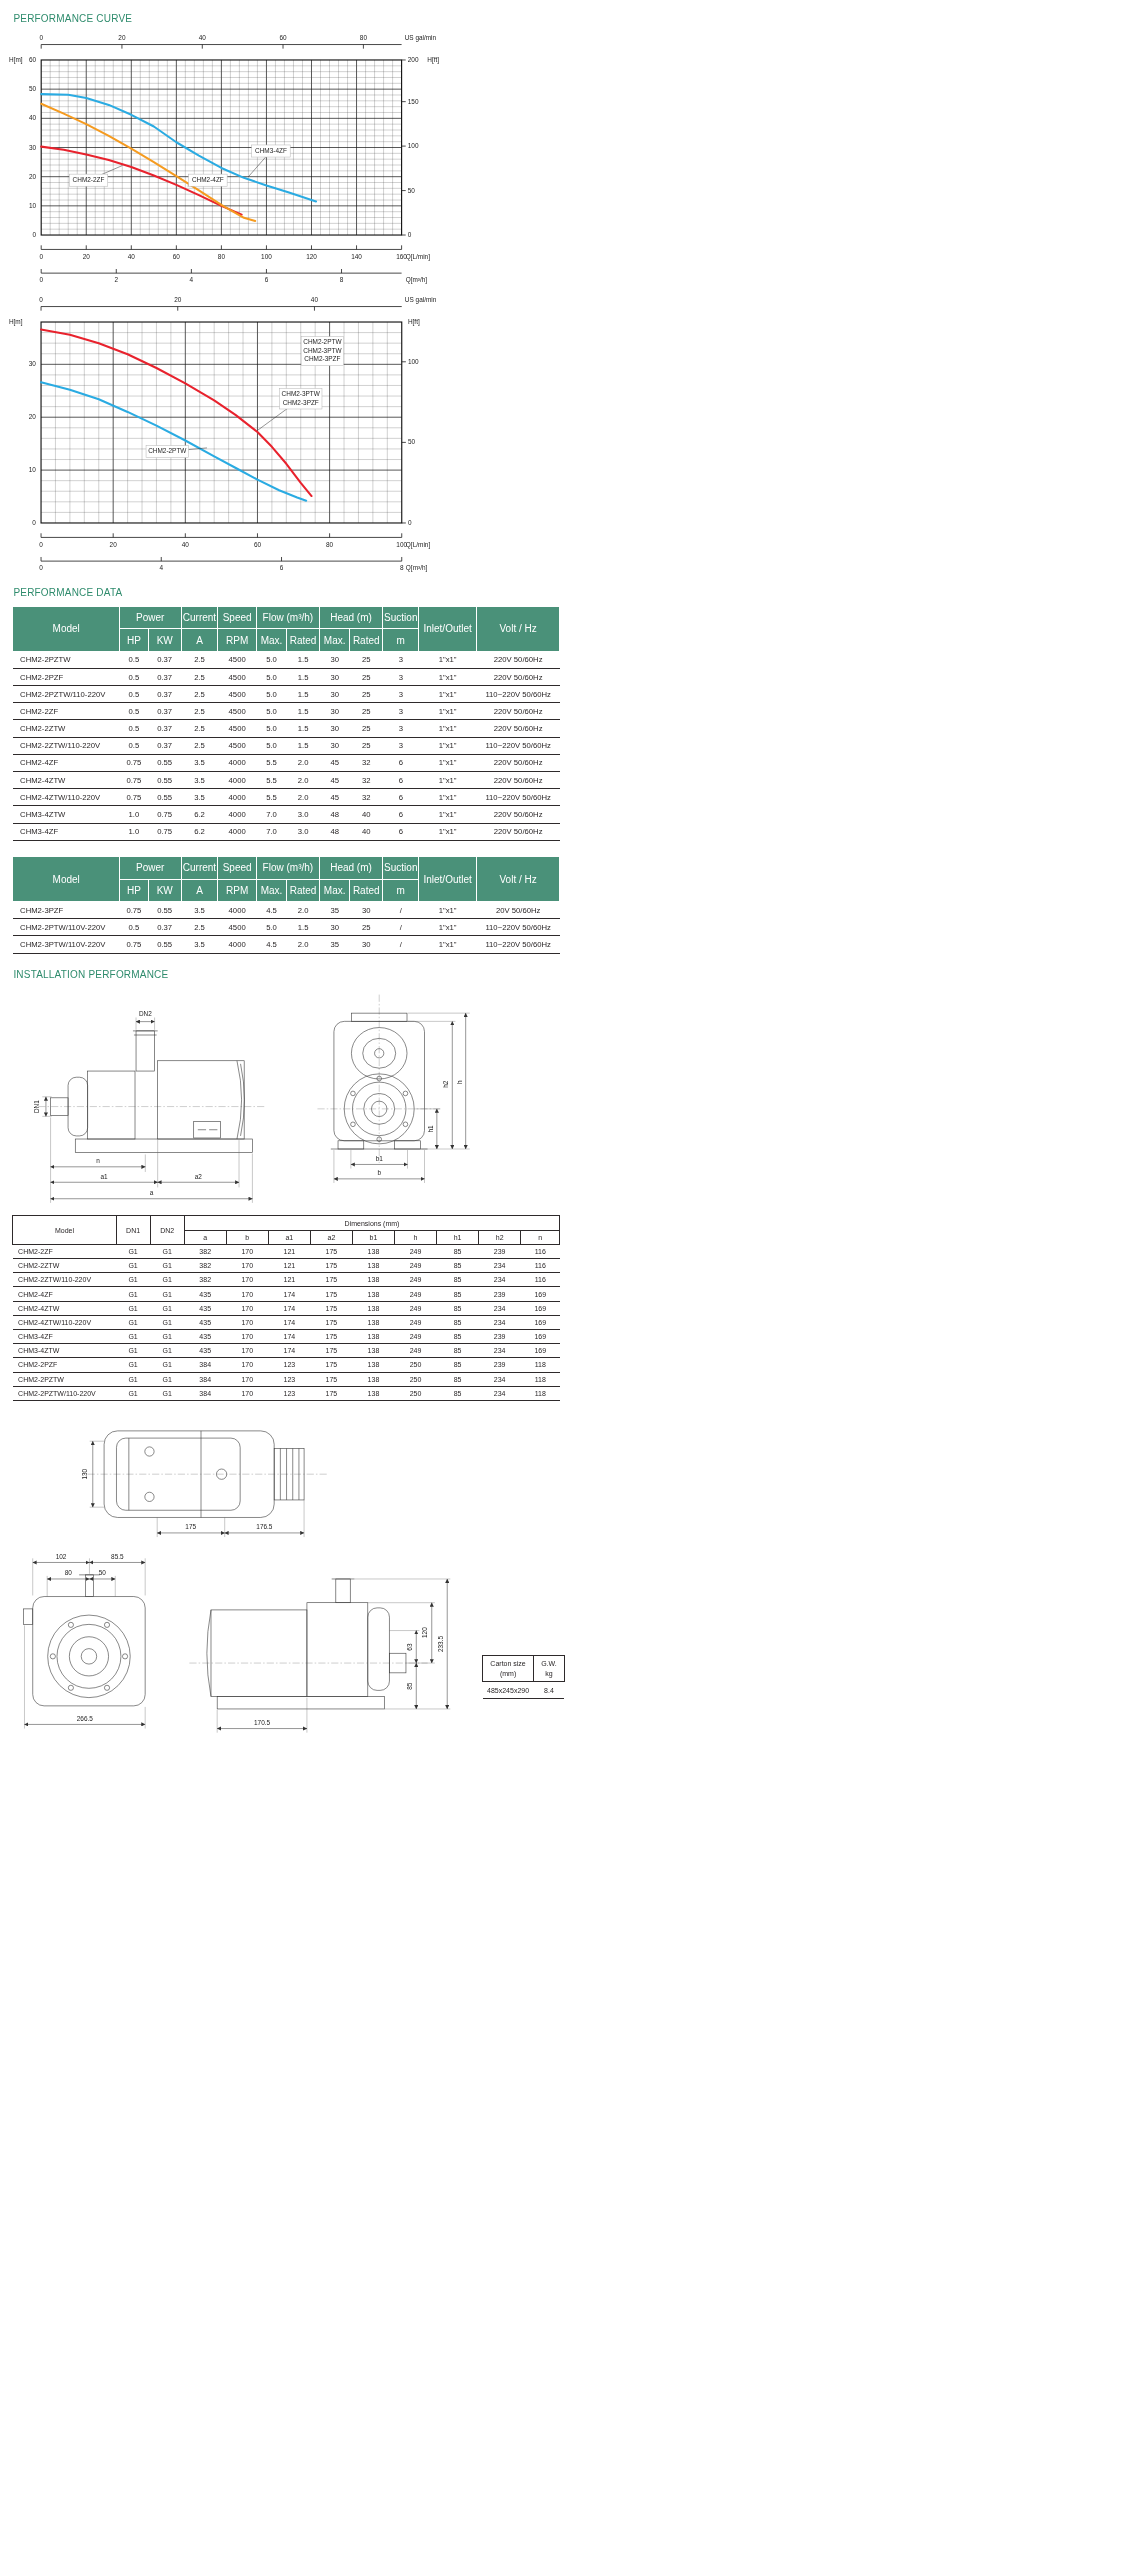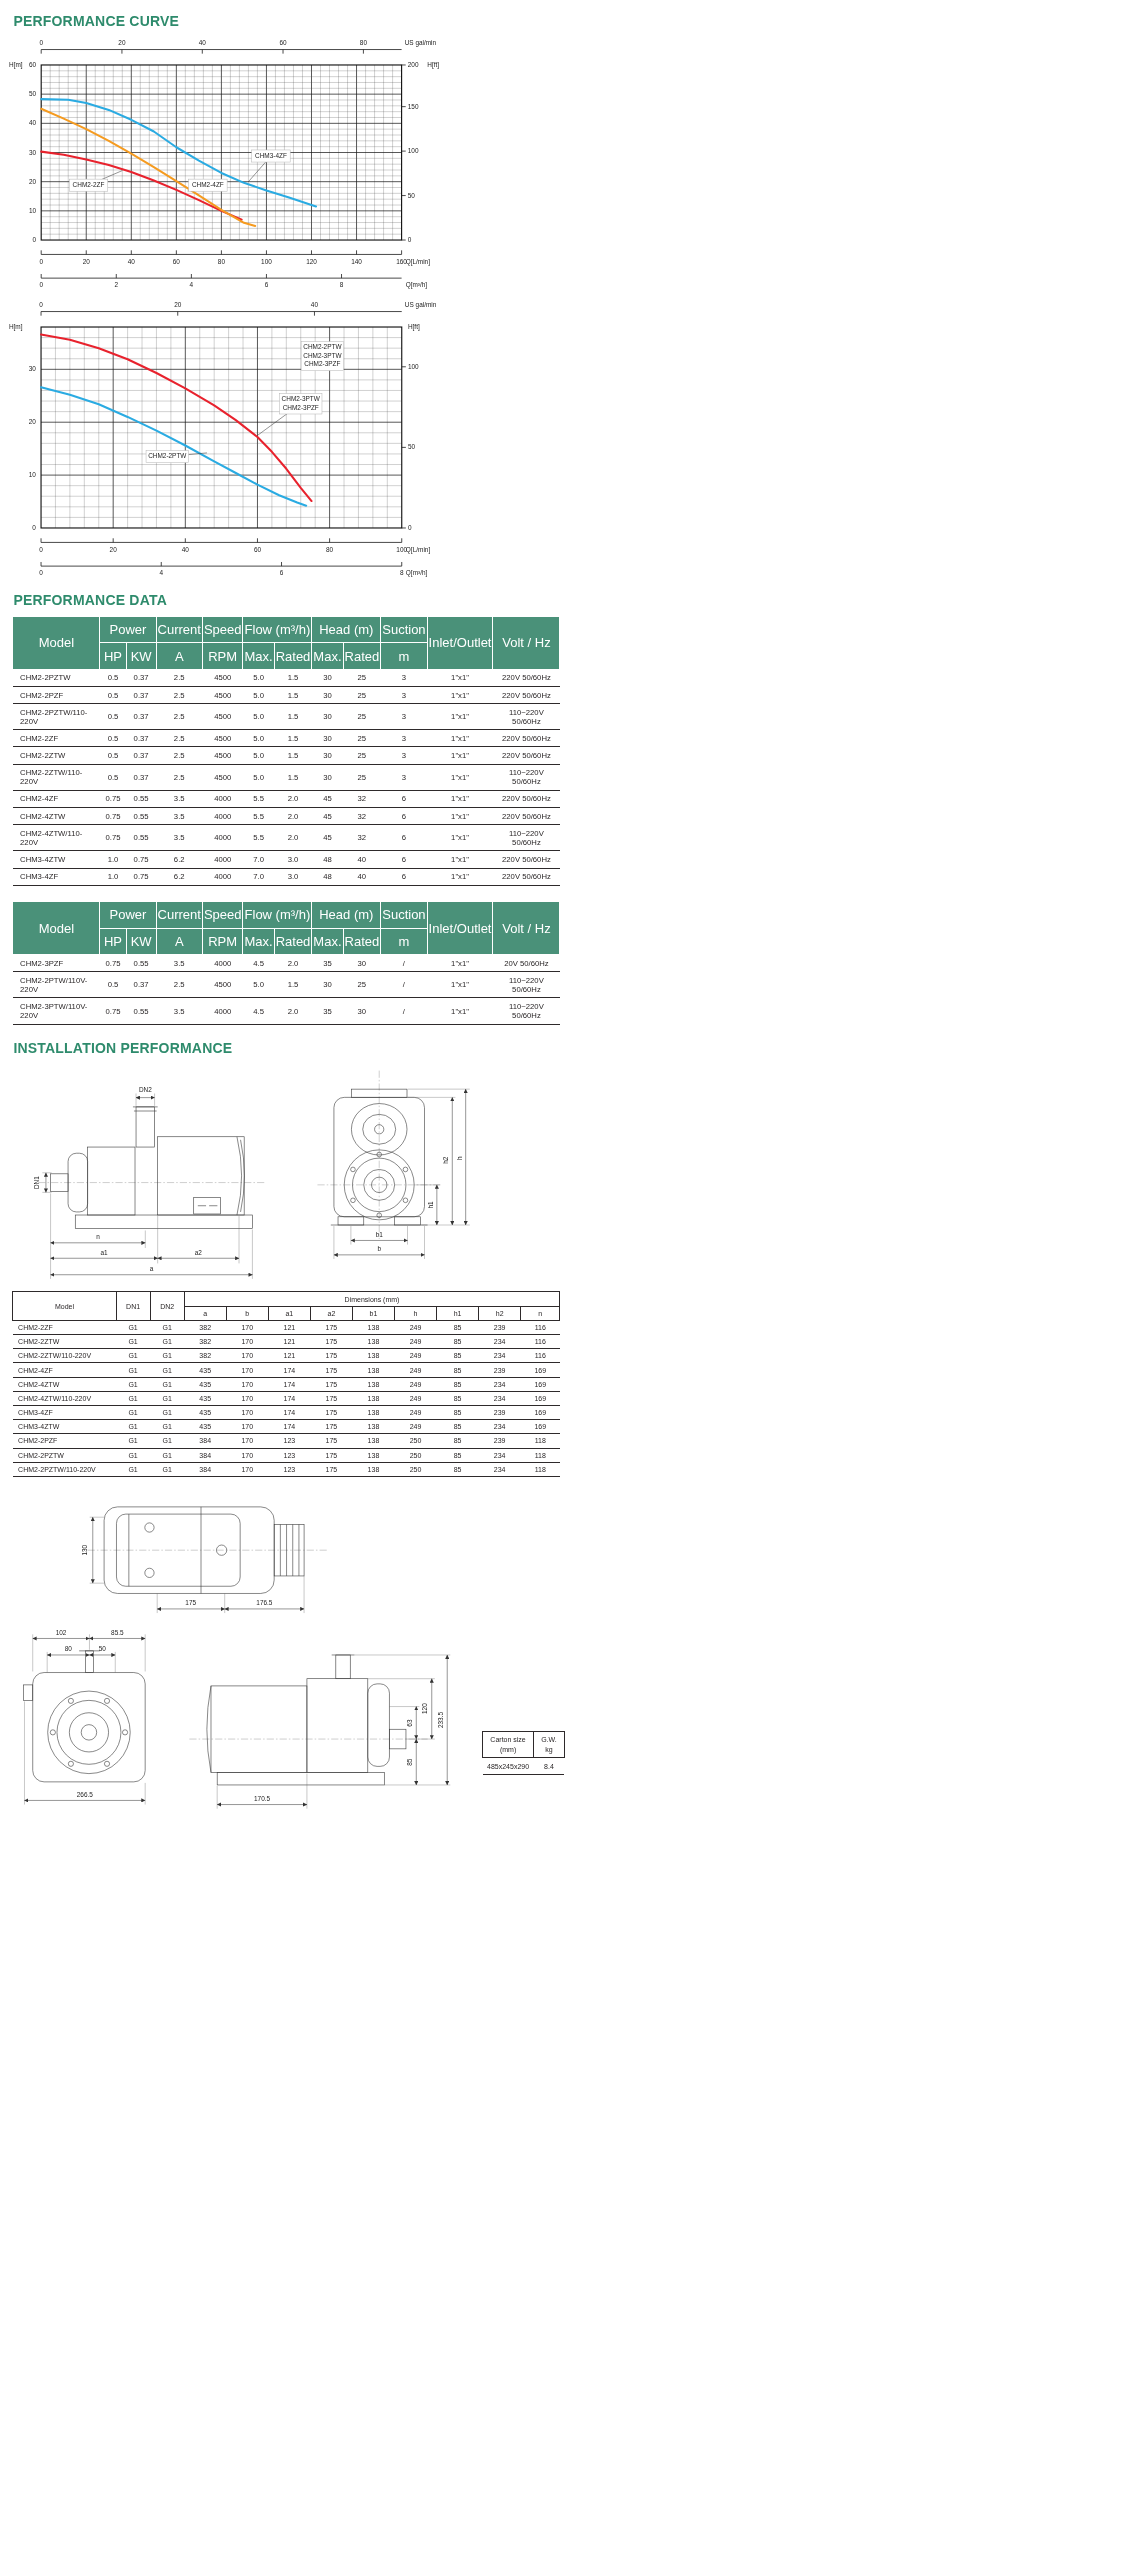--- a/index.html
+++ b/index.html
@@ -1,32 +1,32 @@
 <!DOCTYPE html>
 <html style="--green: #4a9179; --greenD: #2e8b6c;font-size:8.2px"><head>
 <meta charset="utf-8">
 <style>
   :root{ --green:#4a9179; --greenD:#2e8b6c; }
   *{box-sizing:border-box;}
   body{margin:0;background:#fff;font-family:"Liberation Sans",sans-serif;color:#231f20;}
   .page{width:572px;padding:3.1px 0 20.6px 0;}
-  h2.sec{color:var(--greenD);font-size:14px;font-weight:bold;margin:10.3px 0 2.1px 13.4px;letter-spacing:0.2px;}
+  h2.sec{color:var(--greenD);font-size:10px;font-weight:normal;margin:10.3px 0 2.1px 13.4px;letter-spacing:0.2px;}
   svg text{font-family:"Liberation Sans",sans-serif;}
   .gmin{stroke:#4a4a4a;stroke-width:.5;}
   .gmaj{stroke:#161616;stroke-width:1.4;}
   .pframe{fill:none;stroke:#111;stroke-width:2.2;}
   .axis{stroke:#222;stroke-width:1.6;}
   .atxt{font-size:12.5px;fill:#222;}
   .curve{fill:none;stroke-width:4;stroke-linecap:round;stroke-linejoin:round;}
   .leader{stroke:#333;stroke-width:1;}
   .lblbox{fill:#fff;stroke:#b5b5b5;stroke-width:1;}
   .ltxt{font-size:12.5px;fill:#222;}
   table{border-collapse:collapse;}
   table.perf{width:548px;margin:8.2px 0 15.5px 12.4px;font-size:7.7px;}
-  .perf th{background:var(--green);color:#fff;border:1.3px solid #fff;font-weight:normal;padding:5.2px 1px;font-size:13px;}
+  .perf th{background:var(--green);color:#fff;border:1.3px solid #fff;font-weight:normal;padding:5.2px 1px;font-size:10px;}
   .perf td{border-bottom:1px solid #2e2a2b;text-align:center;padding:3.6px 1px;}
   .perf td.model{text-align:left;padding-left:7.2px;}
   table.dims{width:548px;margin:8.2px 0 7.2px 12.4px;font-size:7px;}
   .dims th{border:0.7px solid #2e2a2b;font-weight:normal;padding:3.1px 1px;}
   .dims td{border-bottom:0.8px solid #2e2a2b;text-align:center;padding:3.1px 1px;}
   .dims td.model{text-align:left;padding-left:5.2px;}
   .drawrow1{display:flex;gap:29px;margin:5.2px 0 0 31px;align-items:flex-end;}
   .drawrow2{margin-left:67px;}
   .drawrow3{display:flex;gap:12.4px;margin-left:13.4px;align-items:flex-start;}
   .o{fill:none;stroke:#3f3f3f;stroke-width:1.2;}

